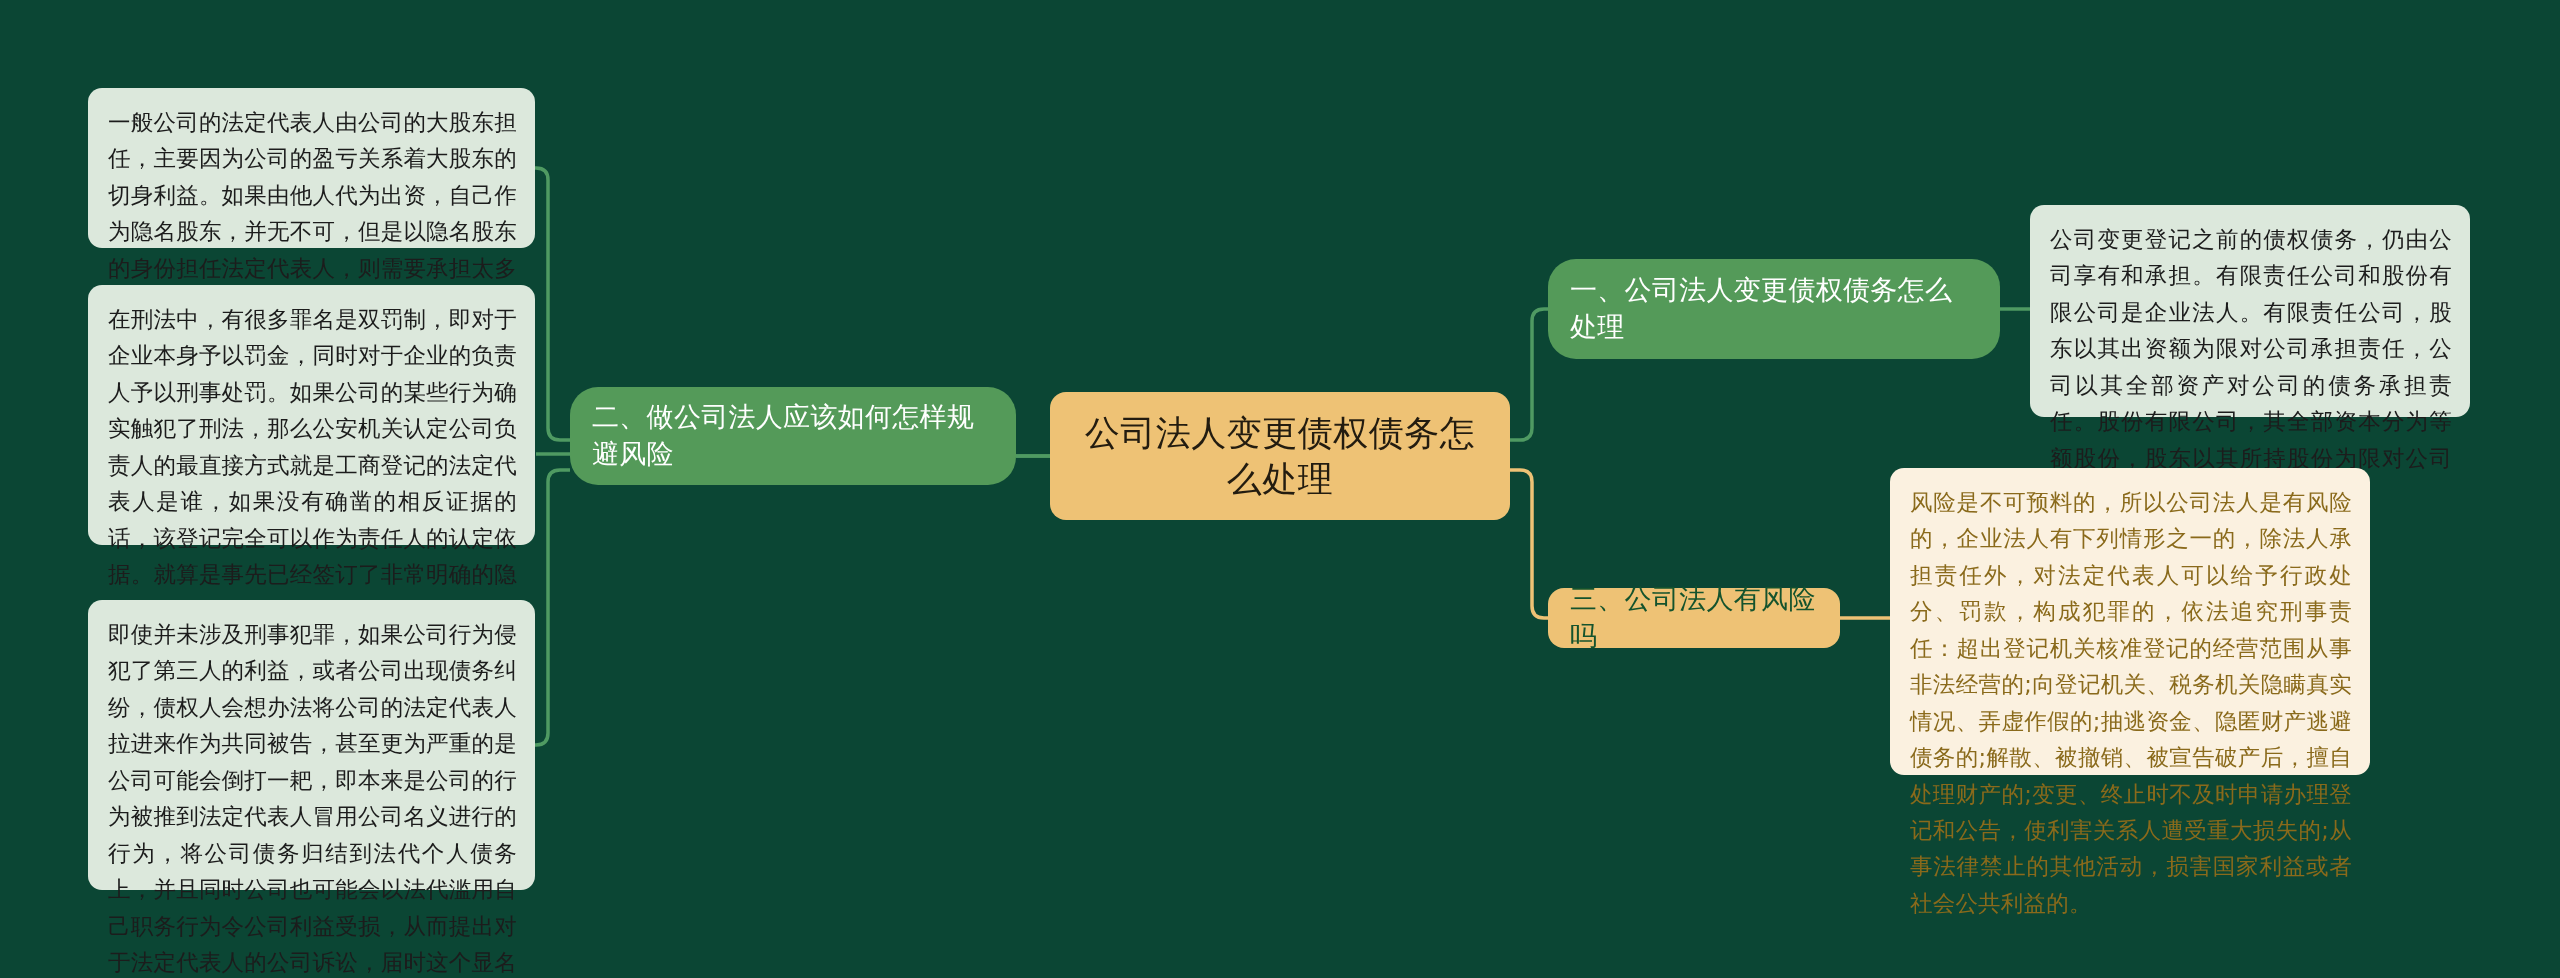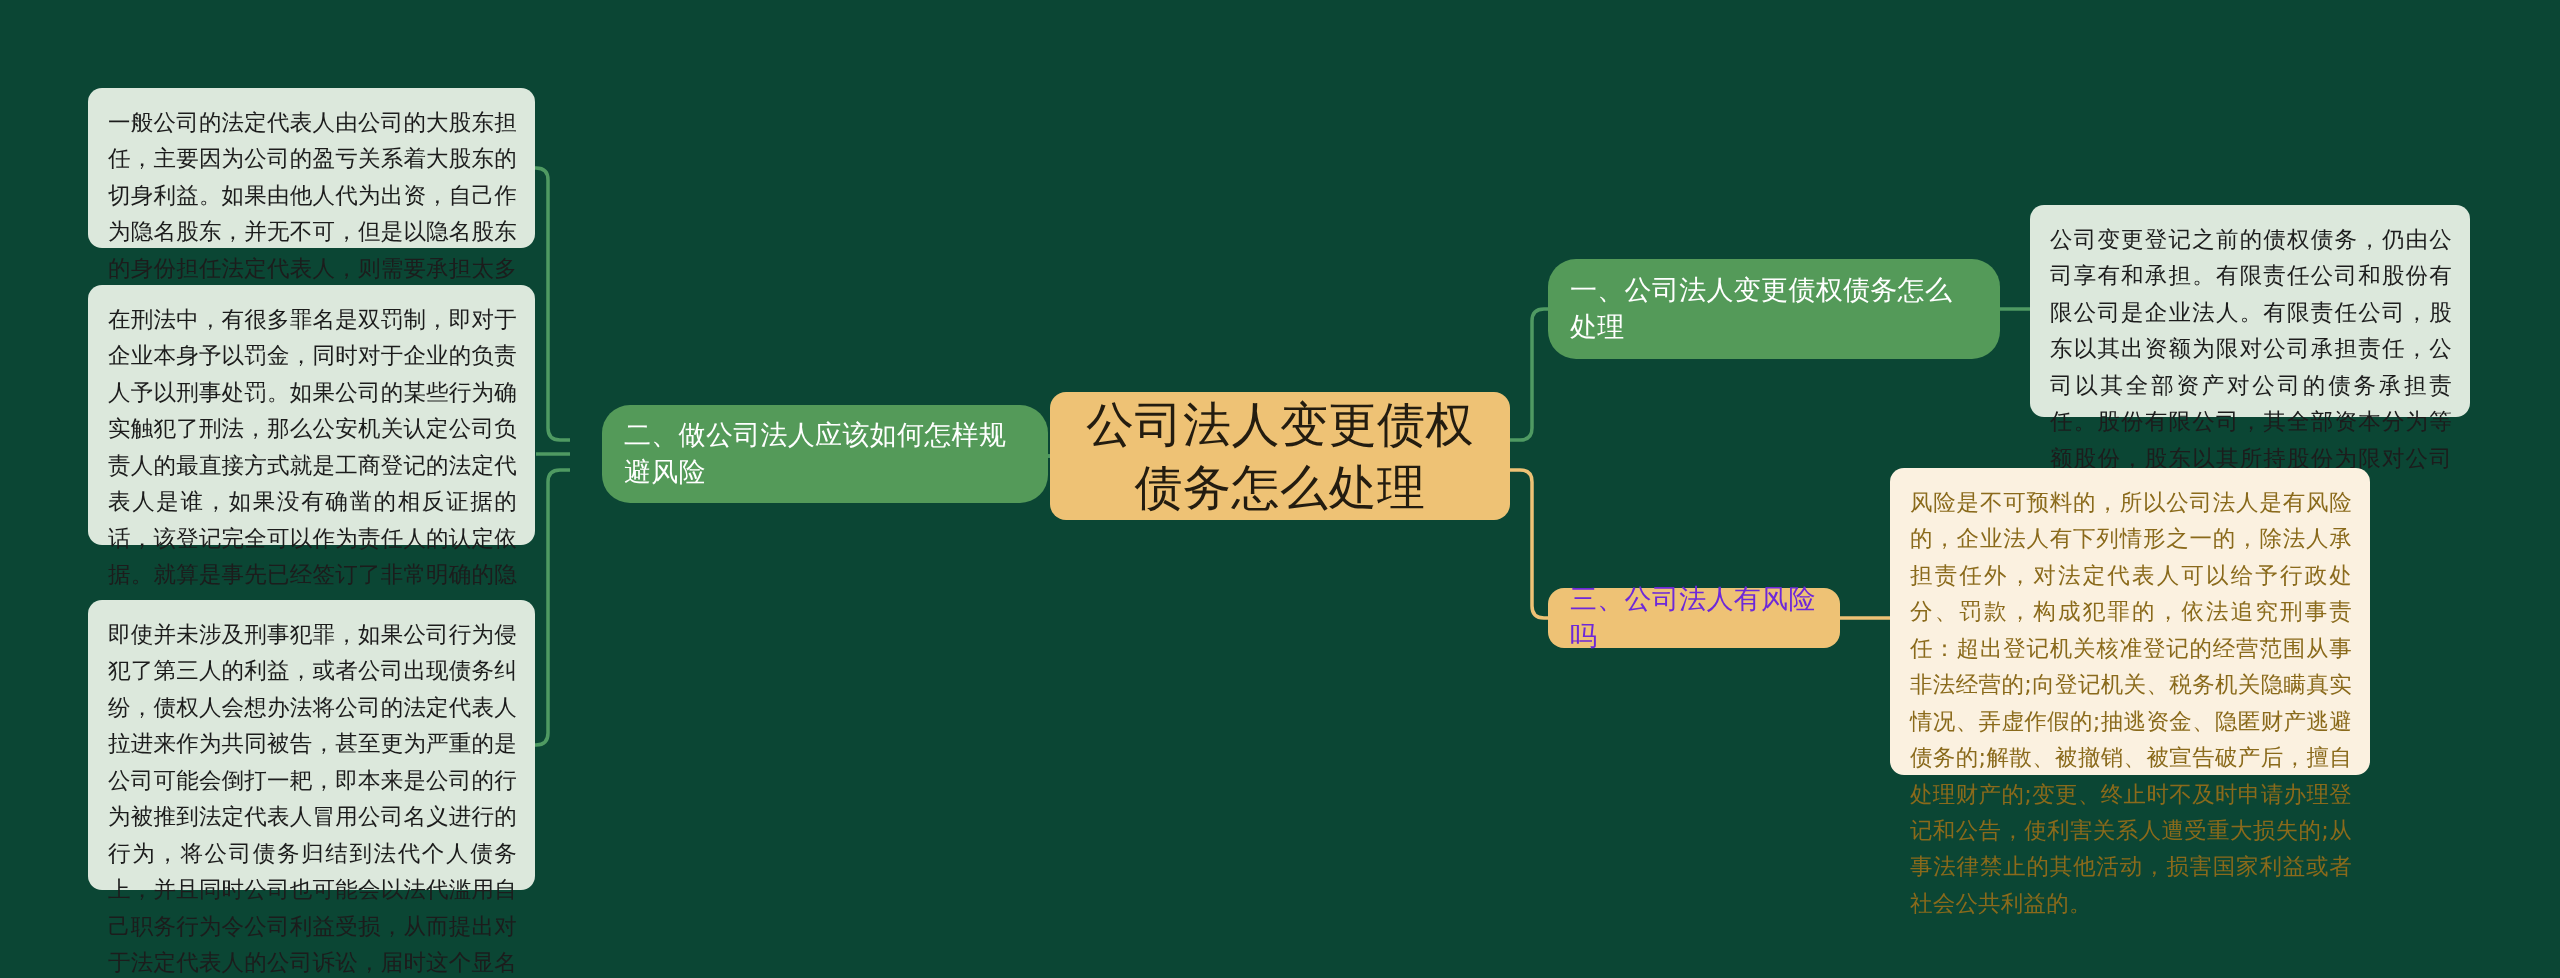--- a/index.html
+++ b/index.html
@@ -16,37 +16,37 @@
   .node{position:absolute;box-sizing:border-box;border-radius:14px;}
 
   
   .root{
     background:#eec275;
     color:#231c10;
     left:1050px;top:392px;width:460px;height:128px;
     border-radius:16px;
     display:flex;align-items:center;justify-content:center;
     text-align:center;
-    font-size:48px;line-height:1.32;
+    font-size:35px;line-height:1.32;
     padding:6px 26px;
     letter-spacing:.5px;
   }
 
   
   .branch{
     display:flex;align-items:center;
     font-size:27px;line-height:1.36;
     padding:12px 22px;
     letter-spacing:.3px;
   }
   .branch.green{background:#549a59;color:#ffffff;border-radius:28px;}
-  .branch.orange{background:#eec275;color:#6d28d9;border-radius:16px;}
+  .branch.orange{background:#eec275;color:#14532d;border-radius:16px;}
 
   #branch1{left:1548px;top:259px;width:452px;height:100px;}
-  #branch2{left:570px; top:405px;width:446px;height:98px;margin-left:32px;}
+  #branch2{left:570px; top:387px;width:446px;height:98px;}
   #branch3{left:1548px;top:588px;width:292px;height:60px;padding:8px 22px;}
 
   
   .leaf{
     font-size:22.5px;line-height:1.62;
     padding:16px 18px 16px 20px;
     text-align:justify;
     text-justify:inter-ideograph;
     border-radius:14px;
     letter-spacing:.2px;

